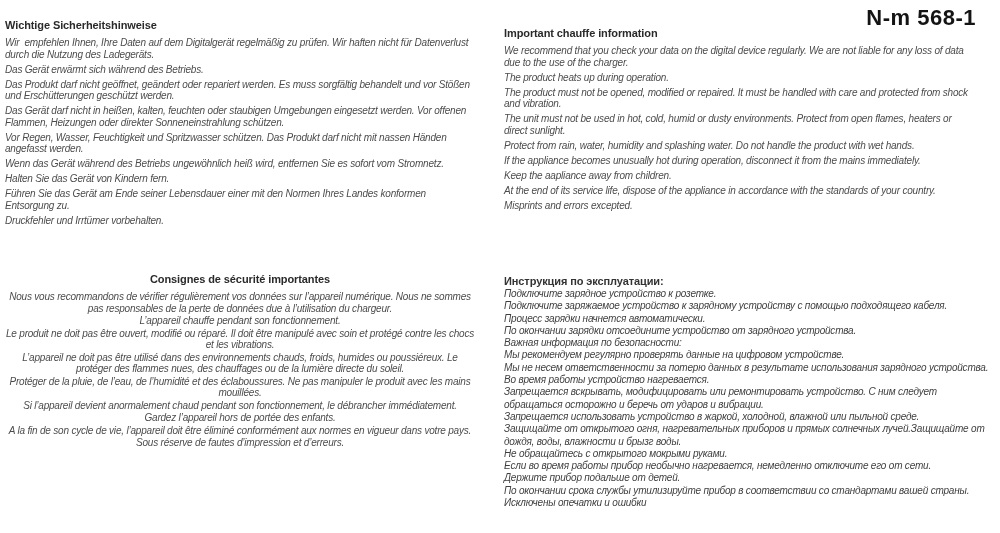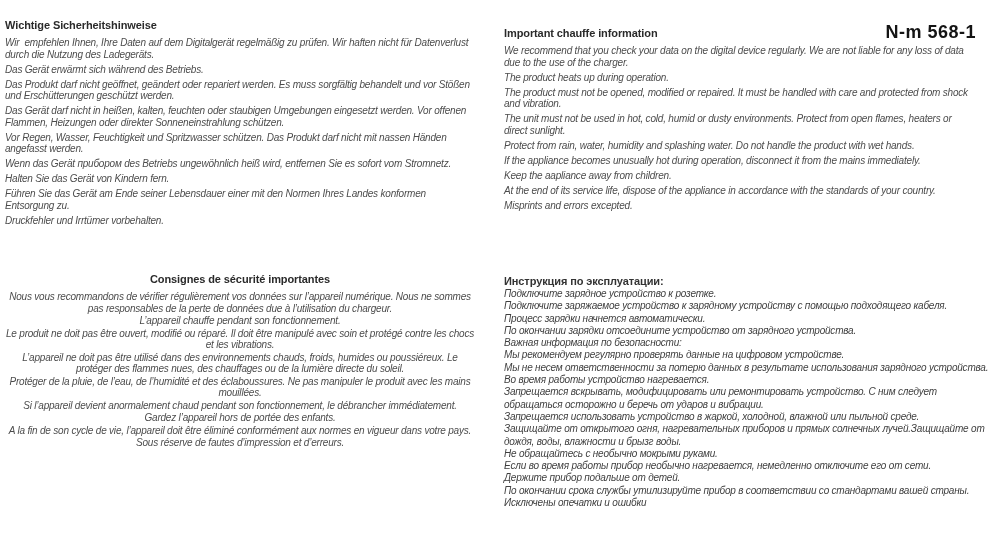--- a/index.html
+++ b/index.html
@@ -8,26 +8,25 @@
     height: 533px;
     background: #ffffff;
     position: relative;
     overflow: hidden;
     font-family: "Liberation Sans", sans-serif;
   }
   .model-number {
     position: absolute;
     top: 5px;
     right: 24px;
-    font-size: 18px;
+    font-size: 22px;
     font-weight: bold;
     color: #141414;
     letter-spacing: 0.5px;
     font-family: "Liberation Sans", sans-serif;
-    margin-top: 17px;
   }
   .section { position: absolute; }
   .section h2 {
     margin: 0 0 6px 0;
     font-size: 11px;
     font-weight: bold;
     line-height: 12px;
     color: #2a2a2a;
     letter-spacing: -0.1px;
   }
@@ -59,21 +58,21 @@
 <div class="model-number">N-m 568-1</div>
 
 <div class="section" id="sec-german">
   <h2>Wichtige Sicherheitshinweise</h2>
   <div>
       <p>Wir  empfehlen Ihnen, Ihre Daten auf dem Digitalgerät regelmäßig zu prüfen. Wir haften nicht für Datenverlust durch die Nutzung des Ladegeräts.</p>
       <p>Das Gerät erwärmt sich während des Betriebs.</p>
       <p>Das Produkt darf nicht geöffnet, geändert oder repariert werden. Es muss sorgfältig behandelt und vor Stößen und Erschütterungen geschützt werden.</p>
       <p>Das Gerät darf nicht in heißen, kalten, feuchten oder staubigen Umgebungen eingesetzt werden. Vor offenen Flammen, Heizungen oder direkter Sonneneinstrahlung schützen.</p>
       <p>Vor Regen, Wasser, Feuchtigkeit und Spritzwasser schützen. Das Produkt darf nicht mit nassen Händen angefasst werden.</p>
-      <p>Wenn das Gerät прибором des Betriebs ungewöhnlich heiß wird, entfernen Sie es sofort vom Stromnetz.</p>
+      <p>Wenn das Gerät während des Betriebs ungewöhnlich heiß wird, entfernen Sie es sofort vom Stromnetz.</p>
       <p>Halten Sie das Gerät von Kindern fern.</p>
       <p>Führen Sie das Gerät am Ende seiner Lebensdauer einer mit den Normen Ihres Landes konformen Entsorgung zu.</p>
       <p>Druckfehler und Irrtümer vorbehalten.</p>
     </div>
 </div>
 
 <div class="section" id="sec-english">
   <h2>Important chauffe information</h2>
   <div>
       <p>We recommend that you check your data on the digital device regularly. We are not liable for any loss of data due to the use of the charger.</p>
@@ -110,19 +109,19 @@
       <p>Подключите заряжаемое устройство к зарядному устройству с помощью подходящего кабеля.</p>
       <p>Процесс зарядки начнется автоматически.</p>
       <p>По окончании зарядки отсоедините устройство от зарядного устройства.</p>
       <p>Важная информация по безопасности:</p>
       <p>Мы рекомендуем регулярно проверять данные на цифровом устройстве.</p>
       <p>Мы не несем ответственности за потерю данных в результате использования зарядного устройства.</p>
       <p>Во время работы устройство нагревается.</p>
       <p>Запрещается вскрывать, модифицировать или ремонтировать устройство. С ним следует обращаться осторожно и беречь от ударов и вибрации.</p>
       <p>Запрещается использовать устройство в жаркой, холодной, влажной или пыльной среде.</p>
       <p>Защищайте от открытого огня, нагревательных приборов и прямых солнечных лучей.Защищайте от дождя, воды, влажности и брызг воды.</p>
-      <p>Не обращайтесь с необычно мокрыми руками.</p>
+      <p>Не обращайтесь с открытого мокрыми руками.</p>
       <p>Если во время работы прибор необычно нагревается, немедленно отключите его от сети.</p>
       <p>Держите прибор подальше от детей.</p>
       <p>По окончании срока службы утилизируйте прибор в соответствии со стандартами вашей страны.</p>
       <p>Исключены опечатки и ошибки</p>
     </div>
 </div>
 
 </body></html>

